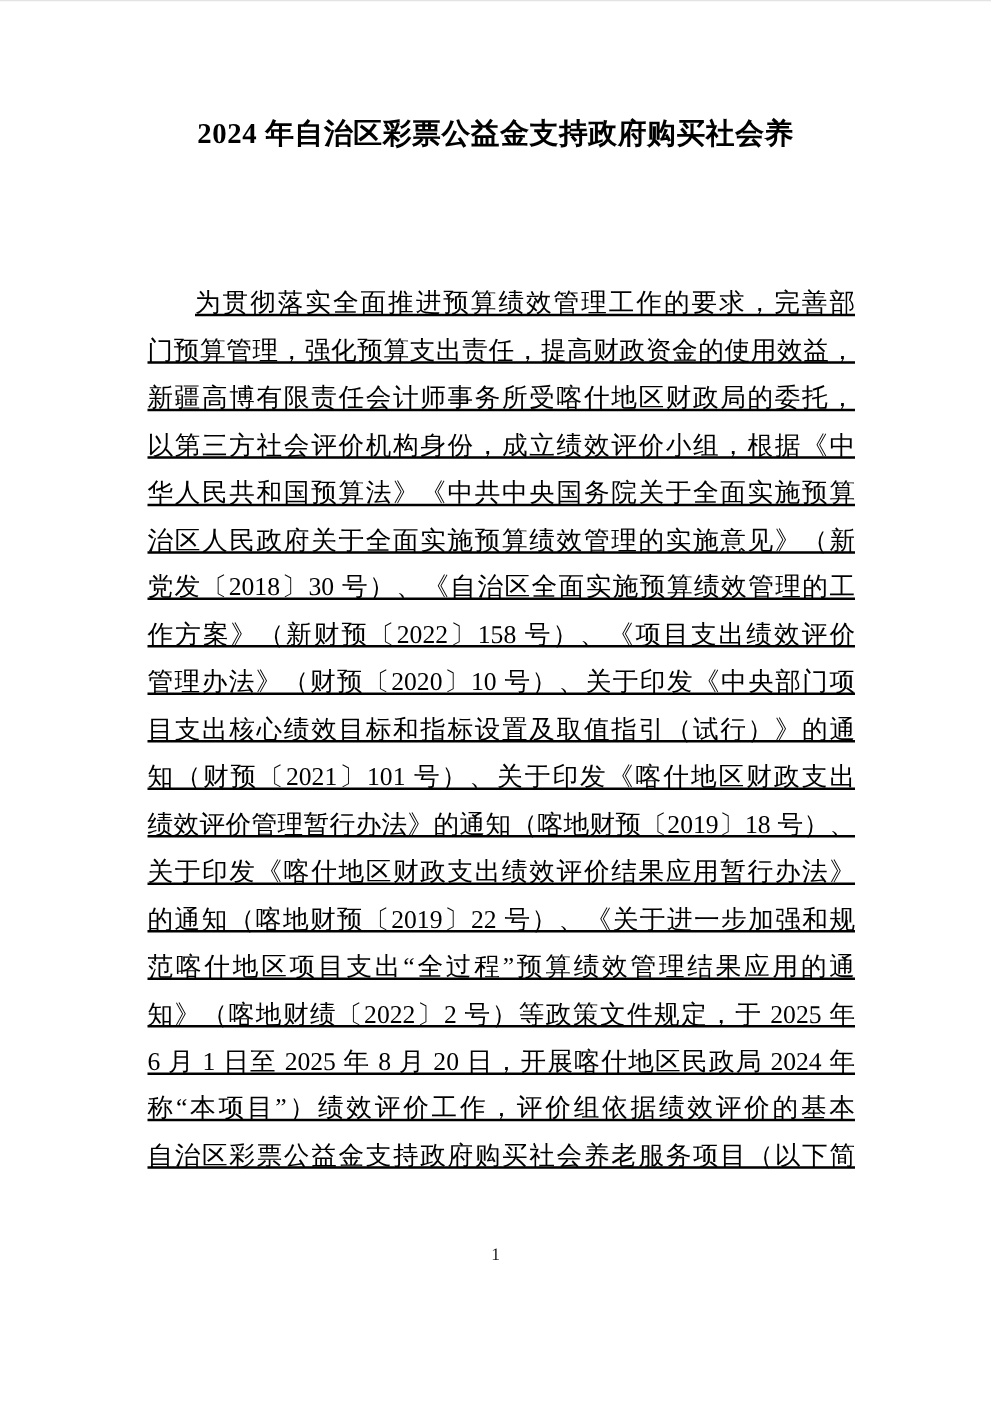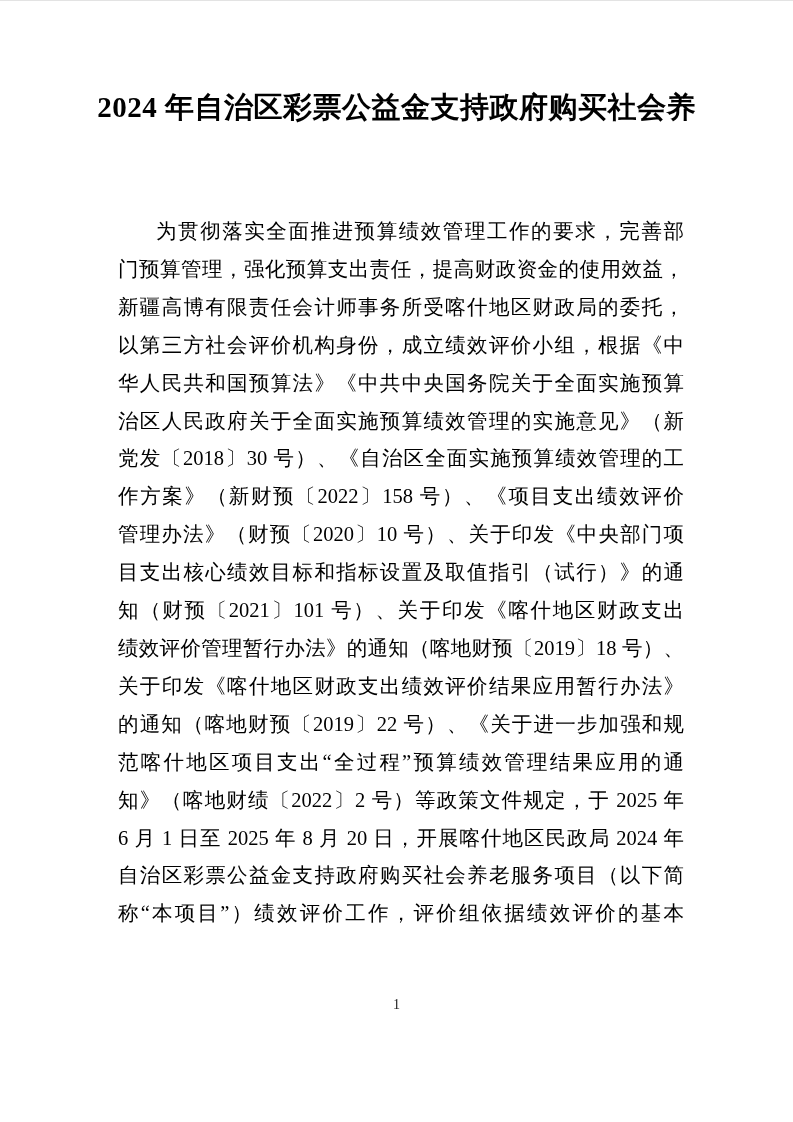--- a/index.html
+++ b/index.html
@@ -19,33 +19,34 @@
     box-sizing: border-box;
   }
   .doc-title {
     position: absolute;
     top: 84px;
     left: 0;
     width: 100%;
     margin: 0;
     text-align: center;
     font-weight: 700;
-    font-size: 29px;
+    font-size: 23px;
     line-height: 44px;
     letter-spacing: 0.5px;
   }
   .title-line {
     display: block;
   }
   .body-text {
     position: absolute;
-    top: 212px;
+    top: 224px;
     left: 118px;
     width: 566px;
     font-size: 20.5px;
+    text-decoration: underline;
   }
   .body-line {
     line-height: 37.9px;
     text-align: justify;
     text-align-last: justify;
     text-justify: inter-ideograph;
     white-space: normal;
   }
   .body-line.indent {
     text-indent: 38px;
@@ -81,19 +82,19 @@
       <div class="body-line">作方案》（新财预〔2022〕158 号）、《项目支出绩效评价</div>
       <div class="body-line">管理办法》（财预〔2020〕10 号）、关于印发《中央部门项</div>
       <div class="body-line">目支出核心绩效目标和指标设置及取值指引（试行）》的通</div>
       <div class="body-line">知（财预〔2021〕101 号）、关于印发《喀什地区财政支出</div>
       <div class="body-line">绩效评价管理暂行办法》的通知（喀地财预〔2019〕18 号）、</div>
       <div class="body-line">关于印发《喀什地区财政支出绩效评价结果应用暂行办法》</div>
       <div class="body-line">的通知（喀地财预〔2019〕22 号）、《关于进一步加强和规</div>
       <div class="body-line">范喀什地区项目支出“全过程”预算绩效管理结果应用的通</div>
       <div class="body-line">知》（喀地财绩〔2022〕2 号）等政策文件规定，于 2025 年</div>
       <div class="body-line">6 月 1 日至 2025 年 8 月 20 日，开展喀什地区民政局 2024 年</div>
+      <div class="body-line">称“本项目”）绩效评价工作，评价组依据绩效评价的基本</div>
       <div class="body-line">自治区彩票公益金支持政府购买社会养老服务项目（以下简</div>
-      <div class="body-line">称“本项目”）绩效评价工作，评价组依据绩效评价的基本</div>
     </div>
 
   <div class="page-num">1</div>
 
 </div>
 
 </body></html>

